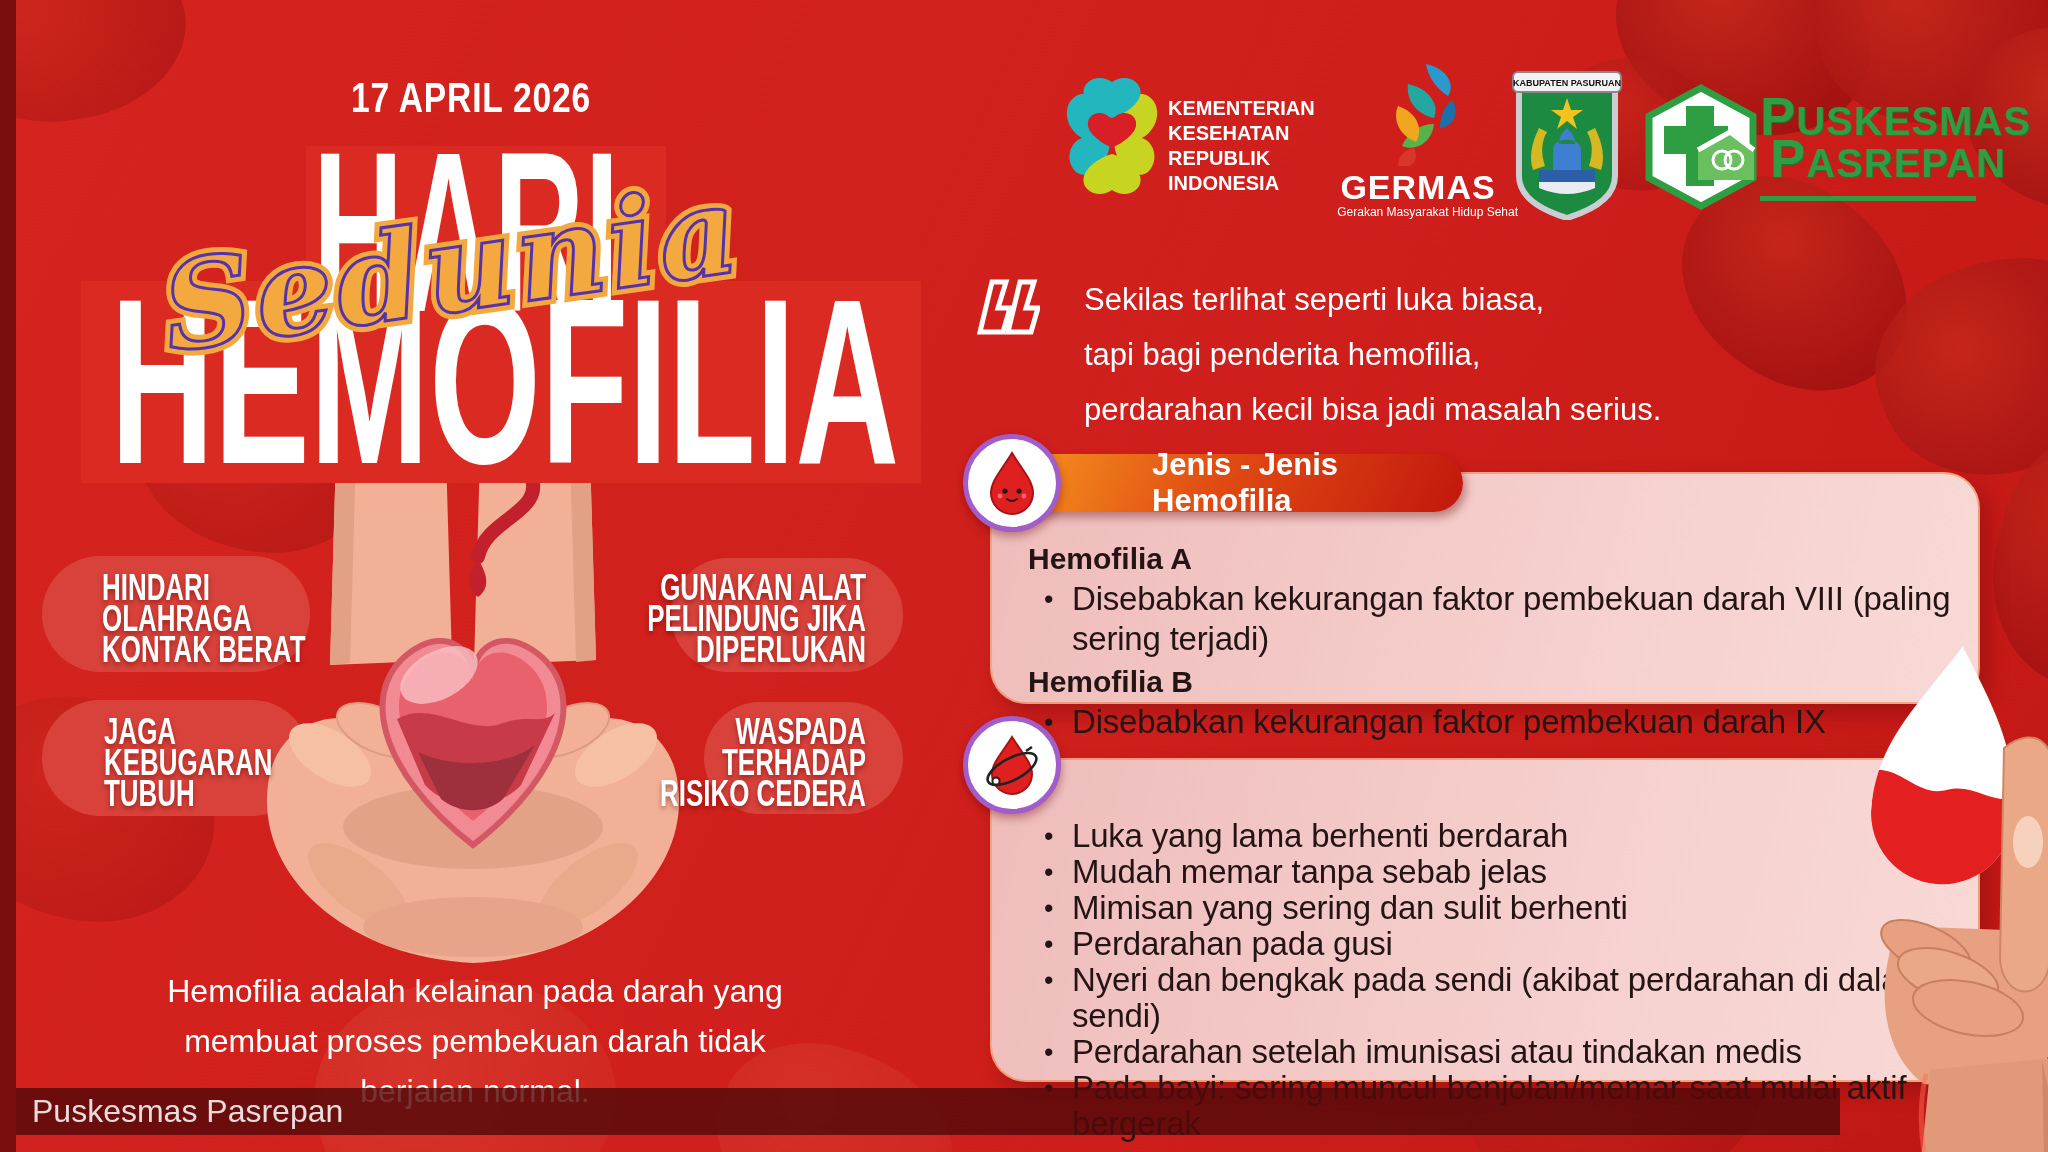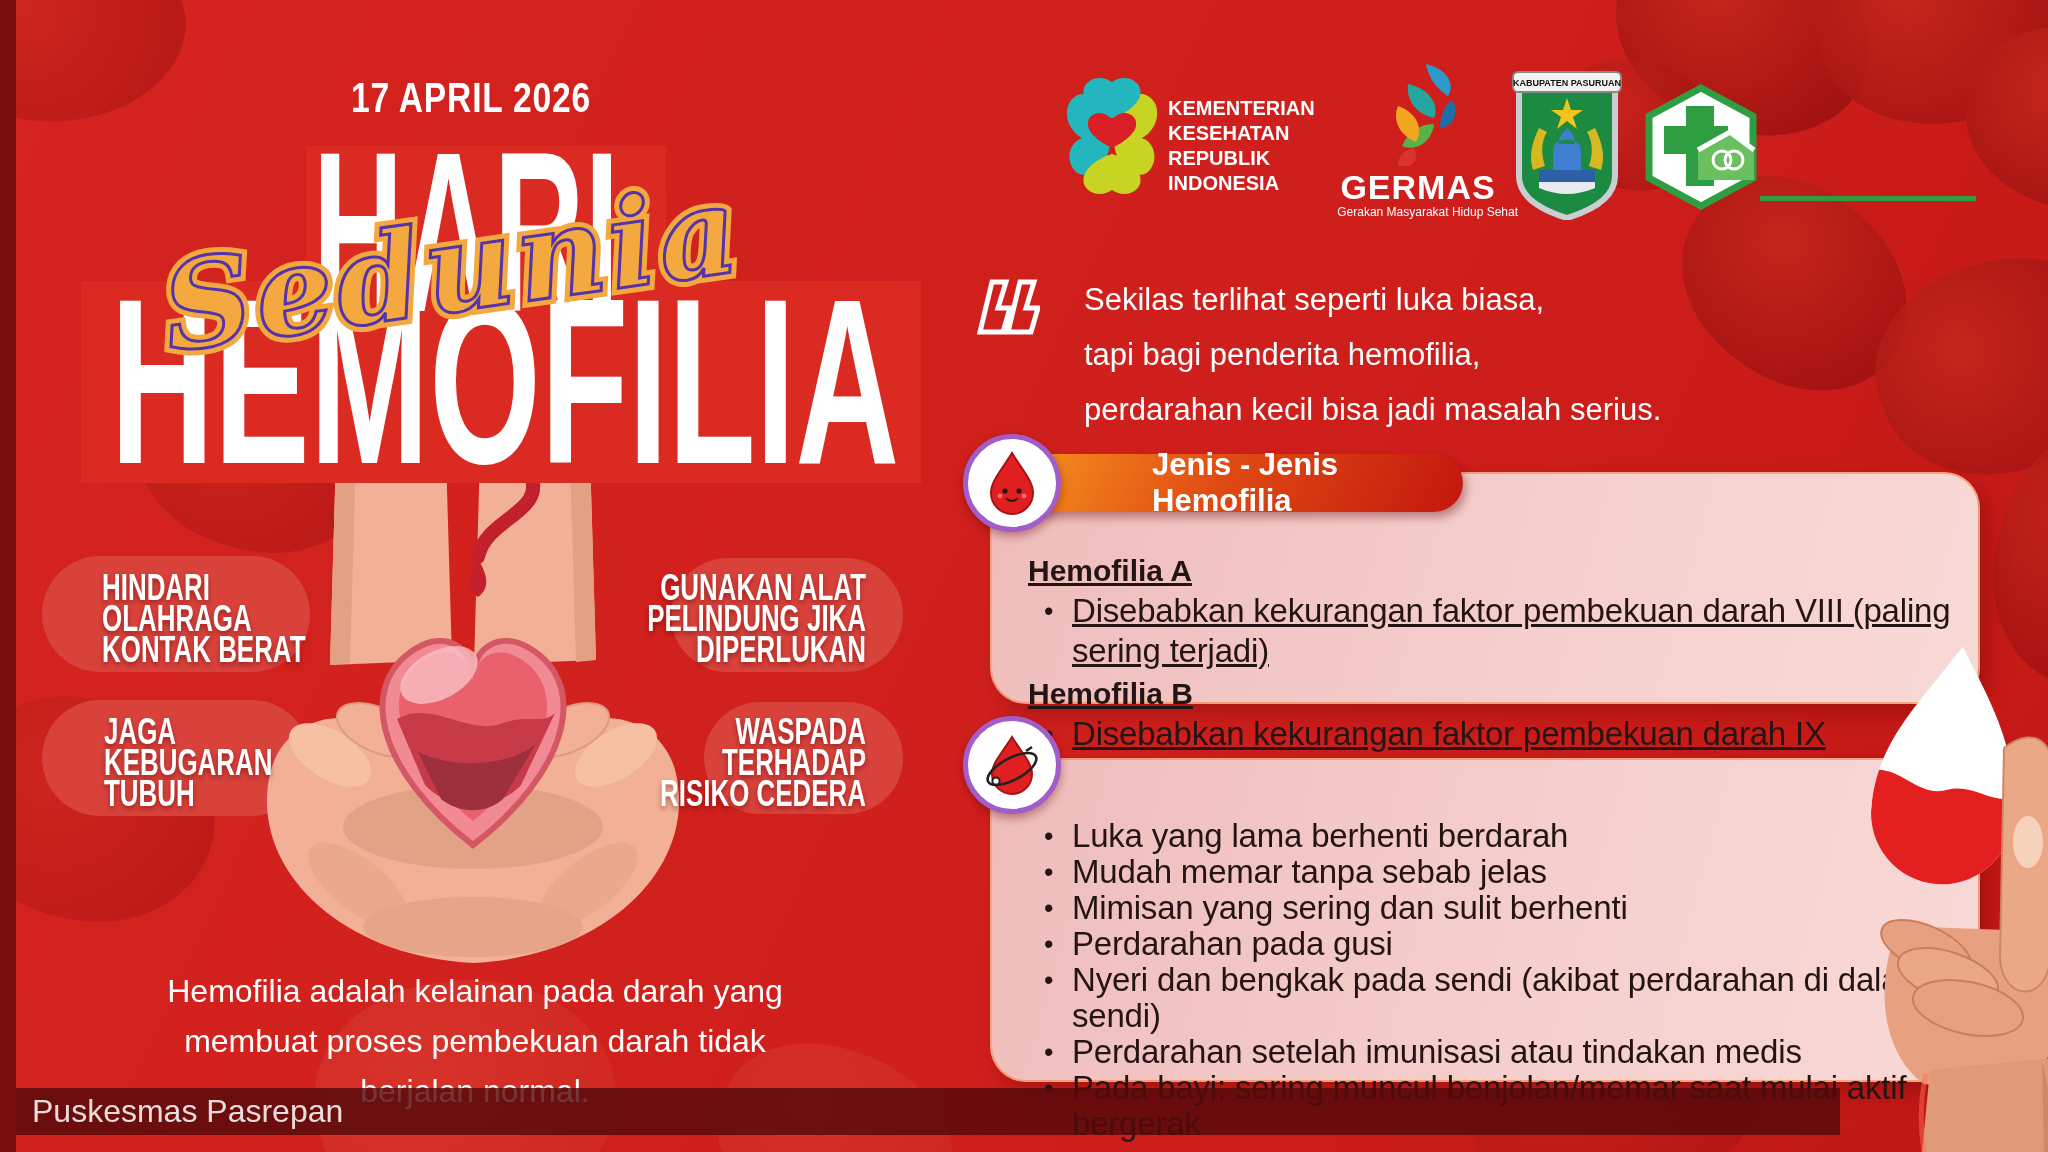--- a/index.html
+++ b/index.html
@@ -62,21 +62,21 @@
     background:linear-gradient(115deg,#f6931f 0%,#e04b12 45%,#c3170e 100%);
     display:flex;align-items:center;color:#fff;font-weight:bold;font-size:31px;
     padding-left:134px;box-sizing:border-box;box-shadow:3px 5px 10px rgba(100,5,5,.4);}
   .ch1{top:454px;width:445px;}
   .ch2{top:736px;width:418px;}
   .icon-circle{position:absolute;width:88px;height:88px;border-radius:50%;background:#fff;
     border:5px solid #a15ec9;z-index:8;display:flex;align-items:center;justify-content:center;
     box-shadow:0 4px 10px rgba(100,5,5,.4);}
   .ic1{left:947px;top:434px;}
   .ic2{left:947px;top:716px;}
-  .card-body1{position:absolute;left:1012px;top:548px;width:930px;z-index:6;color:#241414;text-decoration:underline;}
+  .card-body1{position:absolute;left:1012px;top:536px;width:930px;z-index:6;color:#241414;}
   .card-body2{position:absolute;left:1012px;top:818px;width:900px;z-index:6;color:#241414;}
   .chead{font-size:30px;font-weight:bold;line-height:34px;margin-top:6px;}
   .brow{position:relative;font-size:33px;line-height:36px;padding-left:44px;letter-spacing:-.2px;}
   .brow::before{content:"•";position:absolute;left:16px;top:0;font-size:27px;color:#241414;}
   .card-body1 .brow{line-height:40px;margin:3px 0;}
   
   .hands-svg{position:absolute;left:222px;top:455px;z-index:3;}
   .drop-hand-svg{position:absolute;left:1840px;top:630px;z-index:6;}
   .quote-icon{position:absolute;left:960px;top:276px;z-index:6;}
 </style>
@@ -195,20 +195,24 @@
 
   <svg class="logo" style="left:1626px;top:84px;" width="118" height="126" viewBox="0 0 118 126">
     <path d="M59 4 L111 32 V94 L59 122 L7 94 V32 Z" fill="#ffffff" stroke="#2f9e43" stroke-width="7"></path>
     <rect x="44" y="22" width="28" height="80" fill="#2f9e43"></rect>
     <rect x="22" y="42" width="64" height="28" fill="#2f9e43"></rect>
     <path d="M56 66 L88 48 L112 66 V96 H56 Z" fill="#6abf5e"></path>
     <path d="M56 66 L88 48 L112 66" fill="none" stroke="#ffffff" stroke-width="5"></path>
     <circle cx="80" cy="76" r="9" fill="none" stroke="#fff" stroke-width="3"></circle>
     <circle cx="92" cy="76" r="9" fill="none" stroke="#fff" stroke-width="3"></circle>
   </svg>
+  <div class="pus-text">
+    <div>PUSKESMAS</div>
+    <div class="pus-line2">PASREPAN</div>
+  </div>
   <div class="pus-underline"></div>
 
   <svg class="quote-icon" width="64" height="62" viewBox="0 0 64 62">
     <path d="M4 56 L16 6 H30 L22 32 H34 L27 56 Z" fill="none" stroke="#fff" stroke-width="5" stroke-linejoin="miter"></path>
     <path d="M32 56 L44 6 H58 L50 32 H62 L55 56 Z" fill="none" stroke="#fff" stroke-width="5" stroke-linejoin="miter"></path>
   </svg>
   <div class="quote-text">
     <div>Sekilas terlihat seperti luka biasa,</div>
     <div>tapi bagi penderita hemofilia,</div>
     <div>perdarahan kecil bisa jadi masalah serius.</div>

